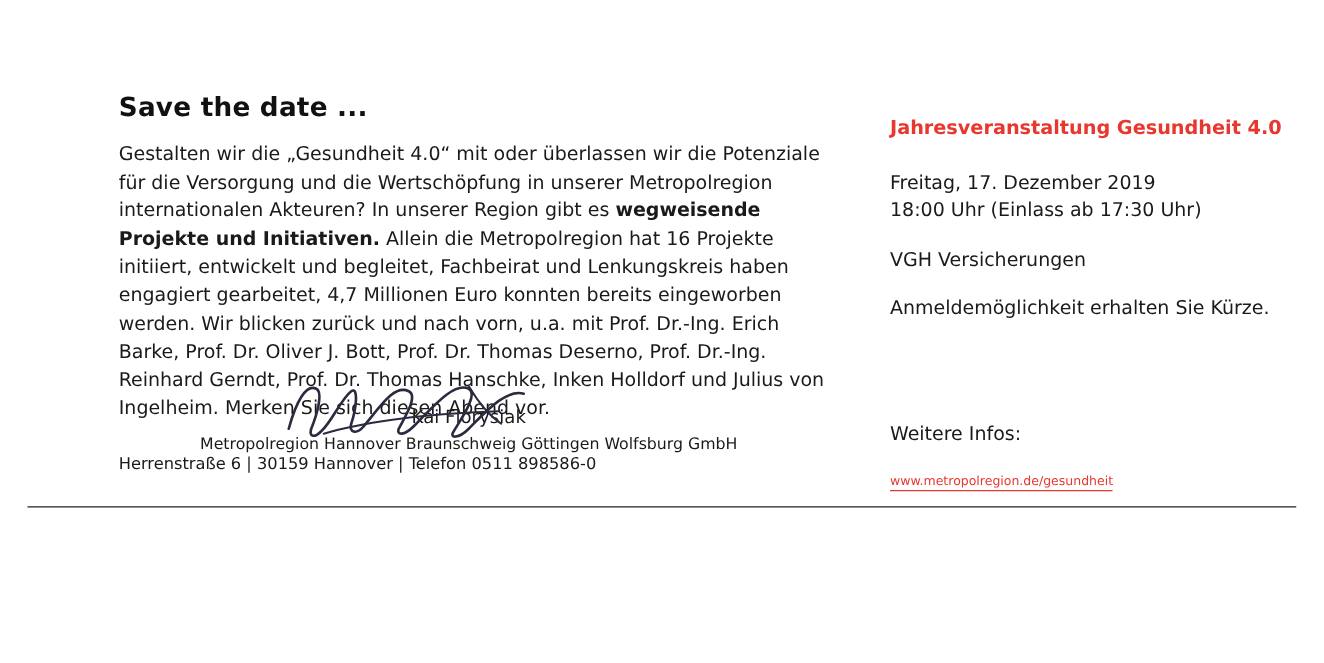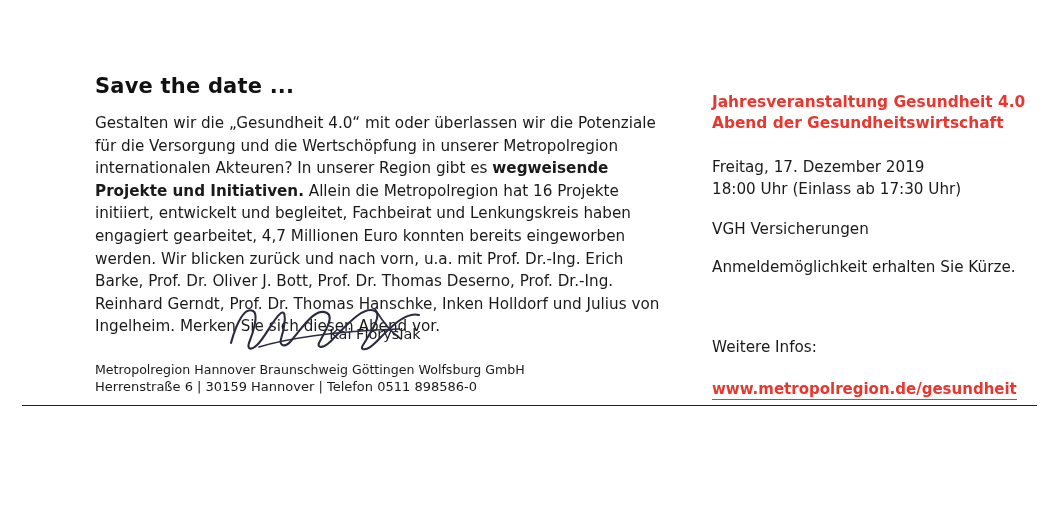--- a/index.html
+++ b/index.html
@@ -60,22 +60,23 @@
     text-align: center;
   }
   .sig-role {
     font-size: 14.5px;
     line-height: 19px;
     color: #1a1a1a;
   }
   .sig-company {
     font-size: 12.6px;
     line-height: 17px;
-    margin-top: 17px;
-    color: #1a1a1a;
+    margin-top: 2px;
+    color: #1a1a1a;
+    text-align: center;
   }
   .sig-address {
     font-size: 13px;
     line-height: 17px;
     color: #1a1a1a;
   }
   .signature-mark {
     position: absolute;
     left: 128px;
     top: -24px;
@@ -114,26 +115,25 @@
     position: absolute;
     left: 712px;
     top: 338px;
     font-size: 15.2px;
     color: #1a1a1a;
   }
   .more-info-url {
     position: absolute;
     left: 712px;
     top: 380px;
-    font-size: 15px;
+    font-size: 10px;
     color: #e8372f;
     text-decoration: none;
     border-bottom: 1.5px solid #e8372f;
     padding-bottom: 1px;
-    font-weight: bold;
   }
 
   
   .divider {
     position: absolute;
     left: 22px;
     top: 405px;
     width: 1015px;
     height: 1px;
     background: #222;
@@ -165,21 +165,20 @@
       <path d="M152 8 C158 18, 166 30, 178 38" fill="none" stroke="#2b2b40" stroke-width="1.6" stroke-linecap="round"></path>
     </svg>
     <div class="sig-name">Kai Florysiak</div>
     <div class="sig-company">Metropolregion Hannover Braunschweig Göttingen Wolfsburg GmbH</div>
     <div class="sig-address">Herrenstraße 6 | 30159 Hannover | Telefon 0511 898586-0</div>
   </div>
 
   <div class="right-col">
     <div class="event-title">
       <div>Jahresveranstaltung Gesundheit 4.0</div>
-      <div>Abend der Gesundheitswirtschaft</div>
     </div>
     <div class="event-line">Freitag, 17. Dezember 2019</div>
     <div class="event-line">18:00 Uhr (Einlass ab 17:30 Uhr)</div>
     <div class="block-gap"></div>
     <div class="event-line">VGH Versicherungen</div>
     <div class="block-gap-sm"></div>
     <div class="event-line">Anmeldemöglichkeit erhalten Sie Kürze.</div>
   </div>
 
   <div class="more-info-label">Weitere Infos:</div>

